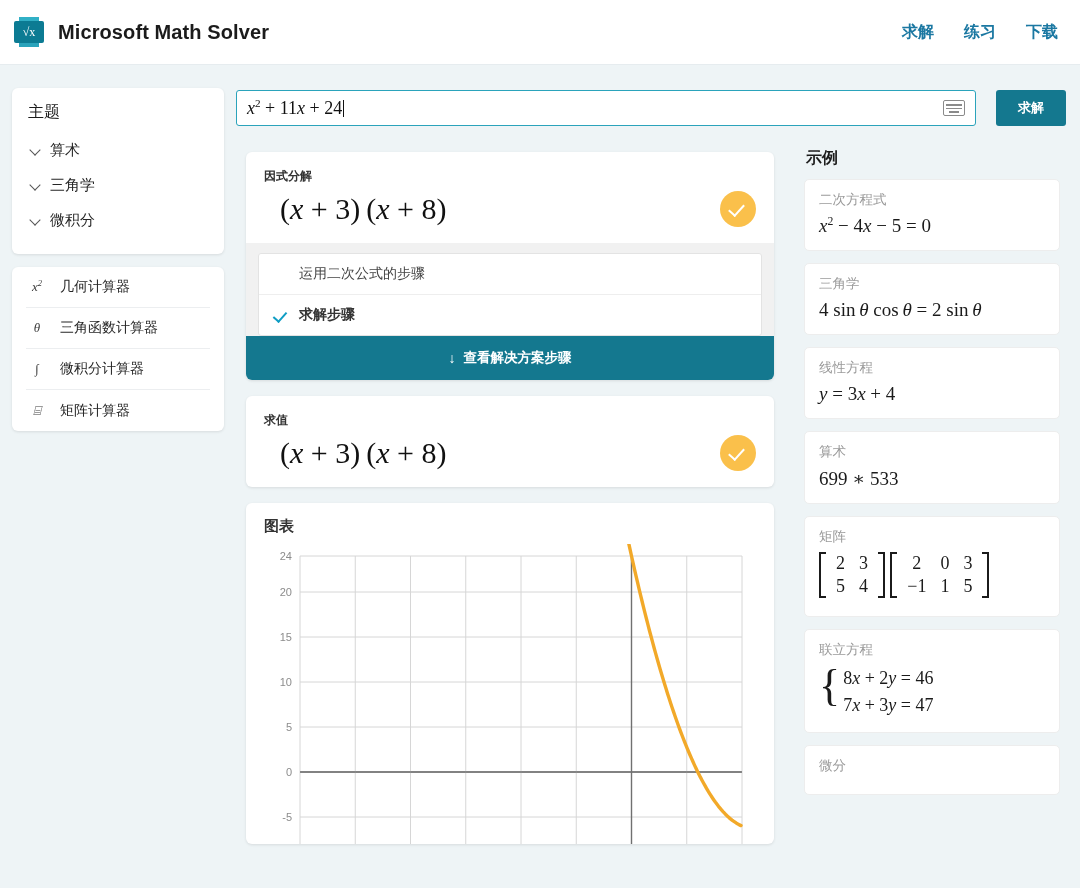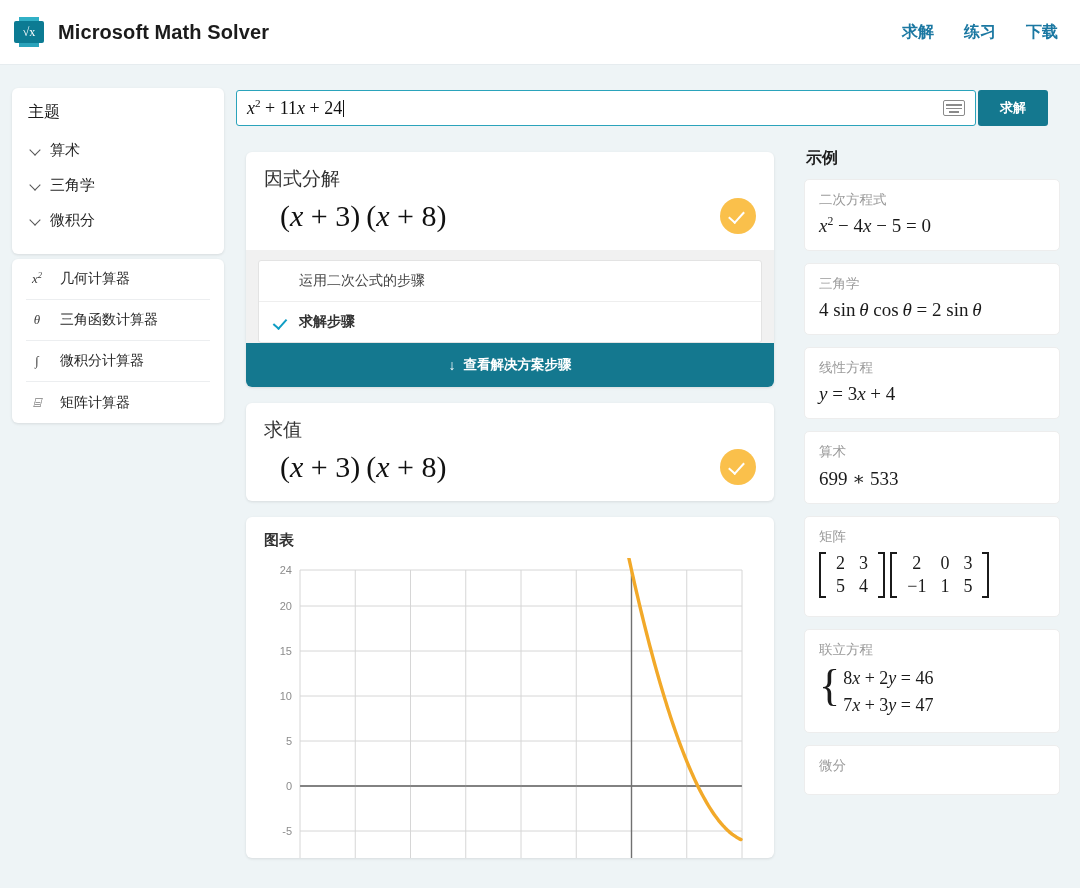--- a/index.html
+++ b/index.html
@@ -58,35 +58,35 @@
   }
   .chev { width: 11px; height: 11px; position: relative; flex: 0 0 11px; }
   .chev::before {
     content: ""; position: absolute; left: 1px; top: 1px;
     width: 7px; height: 7px;
     border-right: 1.4px solid #555; border-bottom: 1.4px solid #555;
     transform: rotate(45deg);
   }
   .topic-label { font-size: 15px; color: #262626; }
 
-  #calcs { margin-top: 5px; padding: 0 14px; }
+  #calcs { margin-top: 13px; padding: 0 14px; }
   .calc-row {
     display: flex; align-items: center; gap: 12px; height: 41px;
     border-bottom: 1px solid #eceef0; cursor: pointer;
   }
   .calc-row:last-child { border-bottom: none; }
   .calc-ico {
     width: 22px; flex: 0 0 22px; text-align: center;
     font-family: "Liberation Serif", serif; font-style: italic;
     font-size: 13px; color: #3a3a3a;
   }
   .calc-label { font-size: 14px; color: #262626; }
 
   
-  #searchrow { position: absolute; left: 236px; top: 90px; display: flex; align-items: center; gap: 2px; }
+  #searchrow { position: absolute; left: 236px; top: 90px; display: flex; align-items: center; gap: 20px; }
   #searchbox {
     width: 740px; height: 36px; background: #fff;
     border: 1px solid #2aa3bb; border-radius: 3px;
     display: flex; align-items: center; padding: 0 10px;
   }
   #search-value { font-size: 18px; color: #111; flex: 1; }
   #search-value .caret {
     display: inline-block; width: 1px; height: 17px;
     background: #111; vertical-align: -3px; margin-left: 1px;
   }
@@ -103,21 +103,21 @@
   #solve-btn {
     width: 70px; height: 36px; background: #14788f; color: #fff;
     border: none; border-radius: 3px; font-size: 13px; font-weight: bold;
     cursor: pointer; font-family: inherit;
   }
 
   
   #main { position: absolute; left: 246px; top: 152px; width: 528px; }
   .result-card { margin-bottom: 16px; overflow: hidden; }
   .rc-head { padding: 14px 18px 4px 18px; }
-  .rc-title { font-size: 19px; font-weight: normal; color: #333; }
+  .rc-title { font-size: 12px; font-weight: bold; color: #333; }
   .rc-body { display: flex; align-items: center; padding: 2px 18px 16px 18px; margin-left: 16px; }
   .rc-expr { font-size: 30px; color: #111; flex: 1; }
   .check-badge {
     width: 36px; height: 36px; border-radius: 50%; background: #fac04b;
     position: relative; flex: 0 0 36px; cursor: pointer;
   }
   .check-badge::after {
     content: ""; position: absolute; left: 12px; top: 10px;
     width: 7px; height: 13px;
     border-right: 2.6px solid #fff; border-bottom: 2.6px solid #fff;

